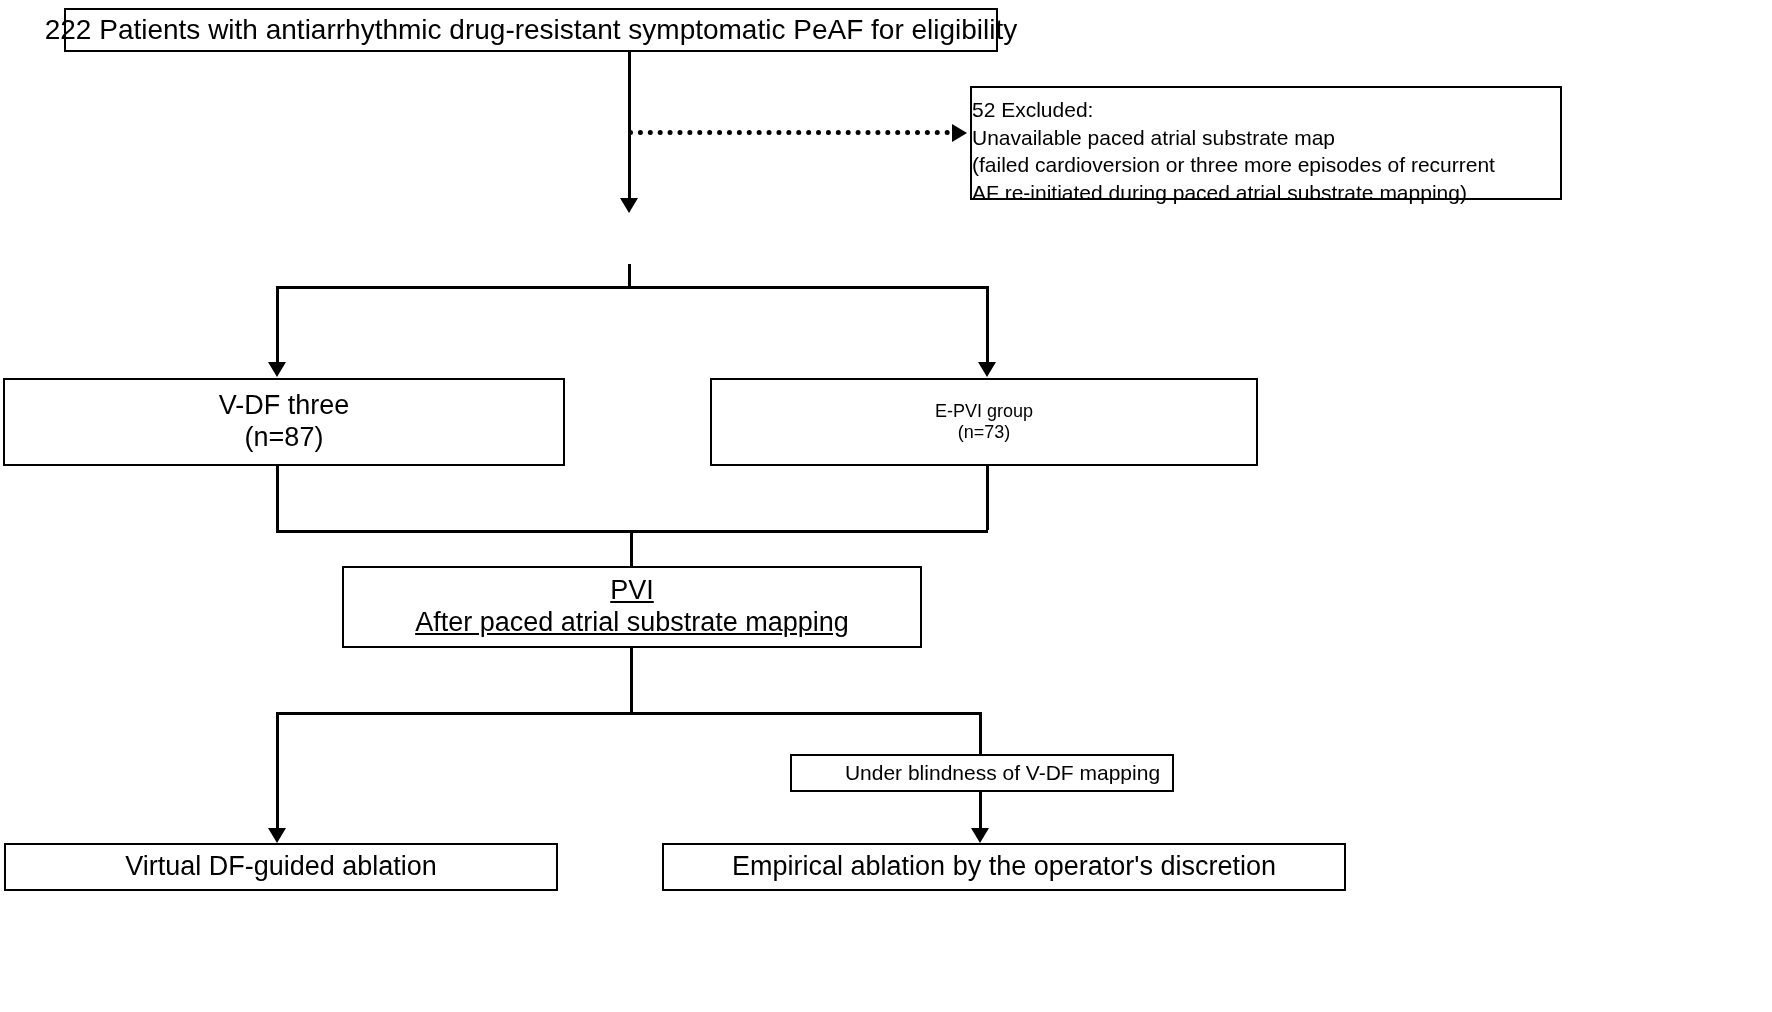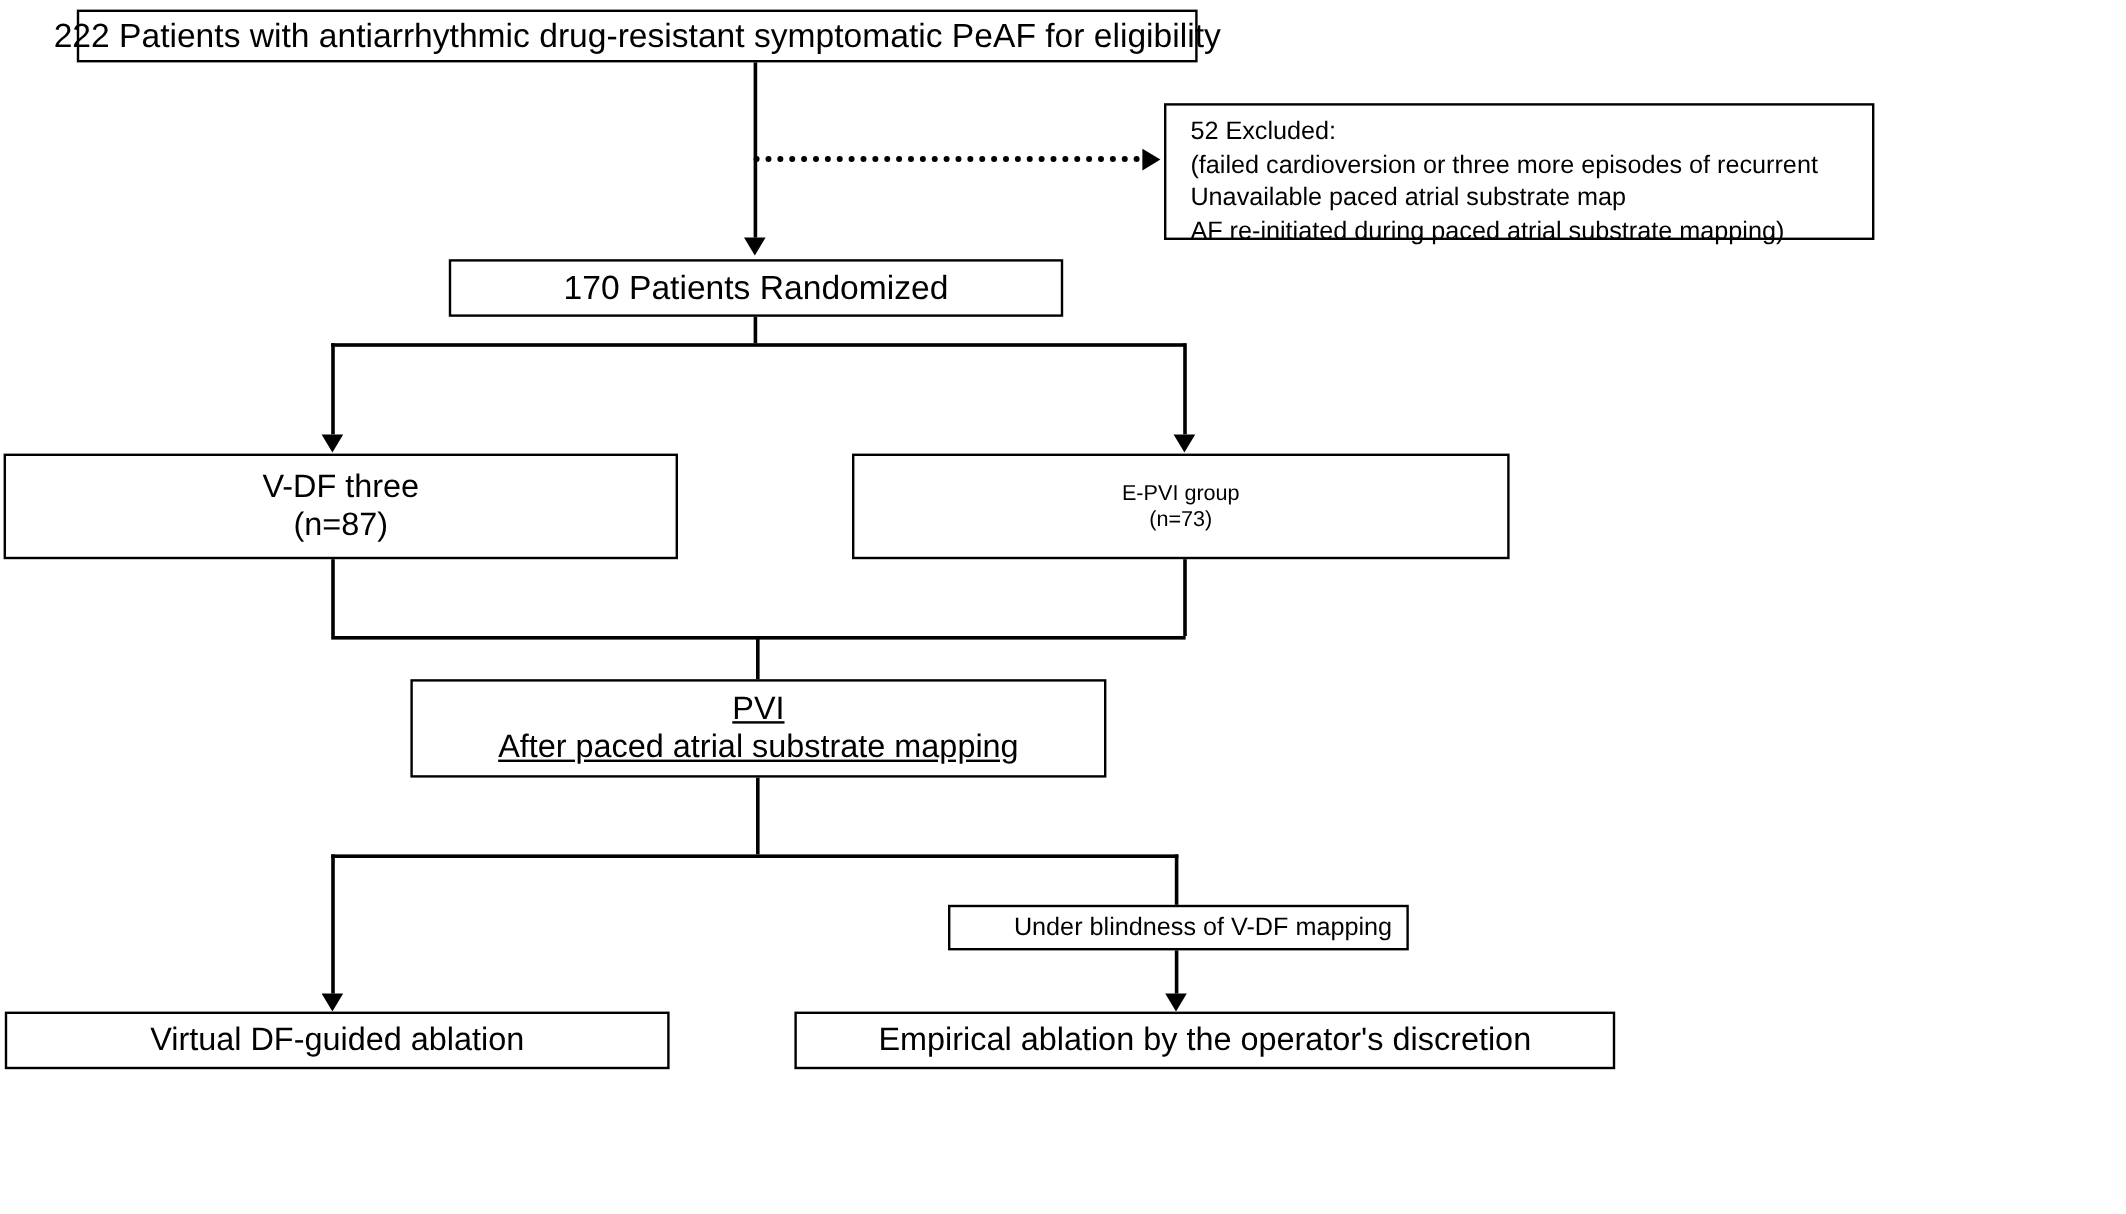--- a/index.html
+++ b/index.html
@@ -29,21 +29,21 @@
     line-height: 1.18;
     color: #000;
   }
   .node .line {
     display: block;
     white-space: nowrap;
   }
   .node.left-align {
     align-items: flex-start;
     text-align: left;
-    padding-left: 20px;
+    padding-left: 0;
     justify-content: flex-start;
     padding-top: 8px;
   }
 
   
   #node-eligibility {
     left: 64px;  top: 8px;  width: 934px; height: 44px;
     font-size: 28px;
   }
   #node-excluded {
@@ -123,28 +123,25 @@
   </div>
 
   <div class="vline" style="left:628px; top:52px; height:146px;"></div>
   <div class="arrowhead-down" style="left:620px; top:198px;"></div>
 
   <div class="dotline" style="left:628px; top:130px; width:322px;"></div>
   <div class="arrowhead-right" style="left:952px; top:124px;"></div>
 
   <div class="node left-align" id="node-excluded">
     <span class="line">52 Excluded:</span>
+    <span class="line"> Unavailable paced atrial substrate map</span>
     <span class="line">(failed cardioversion or three more episodes of recurrent</span>
-    <span class="line"> Unavailable paced atrial substrate map</span>
     <span class="line">AF re-initiated during paced atrial substrate mapping)</span>
   </div>
 
-  <div class="node" id="node-randomized">
-    <span class="line">170 Patients Randomized</span>
-  </div>
 
   <div class="vline" style="left:628px; top:264px; height:22px;"></div>
   <div class="hline" style="left:276px; top:286px; width:712px;"></div>
   <div class="vline" style="left:276px; top:286px; height:76px;"></div>
   <div class="arrowhead-down" style="left:268px; top:362px;"></div>
   <div class="vline" style="left:986px; top:286px; height:76px;"></div>
   <div class="arrowhead-down" style="left:978px; top:362px;"></div>
 
   <div class="node" id="node-vdf">
     <span class="line">V-DF three</span>

